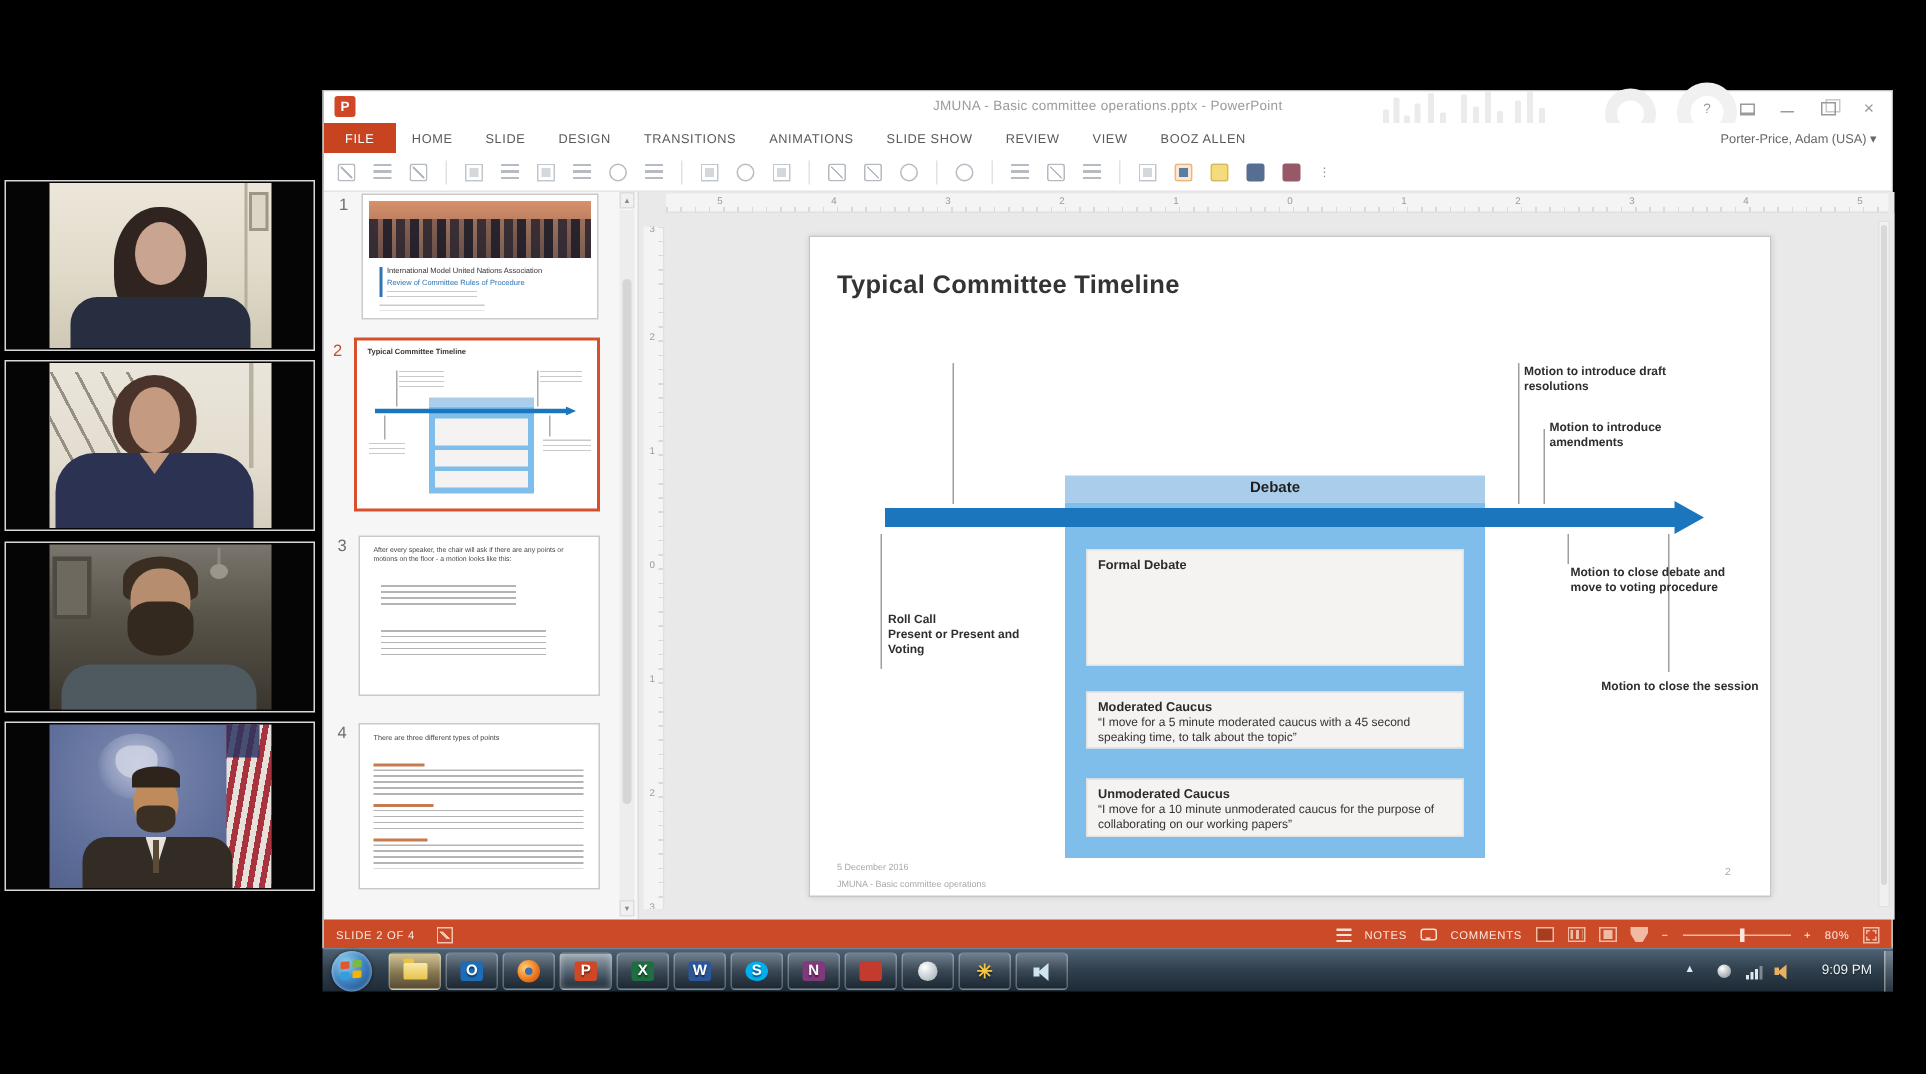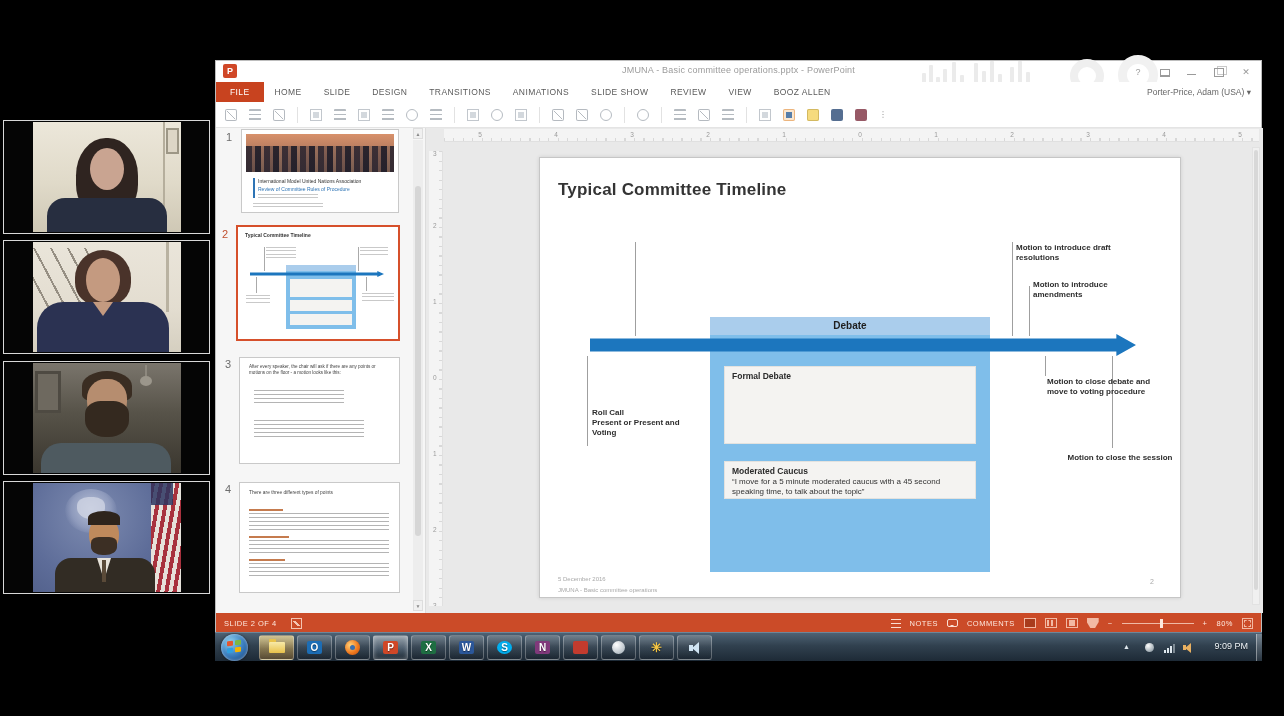--- a/index.html
+++ b/index.html
@@ -380,20 +380,24 @@
           <div class="bigblue"></div>
           <div class="arrow"></div>
 
           <div class="wbox" style="top:208px;height:78px;">
             <b>Formal Debate</b>
           </div>
           <div class="wbox" style="top:303px;height:38px;">
             <b>Moderated Caucus</b>
             <span>“I move for a 5 minute moderated caucus with a 45 second speaking time, to talk about the topic”</span>
           </div>
+          <div class="wbox" style="top:361px;height:39px;">
+            <b>Unmoderated Caucus</b>
+            <span>“I move for a 10 minute unmoderated caucus for the purpose of collaborating on our working papers”</span>
+          </div>
 
           <span class="sfoot" style="left:18px;top:418px;">5 December 2016</span>
           <span class="sfoot" style="left:18px;top:429px;">JMUNA - Basic committee operations</span>
           <span class="sfoot" style="left:610px;top:420px;font-size:7px;">2</span>
         </div>
         <div class="cvscroll">
             <div class="cvthumb"></div>
           </div>
       </div>
     </div>

